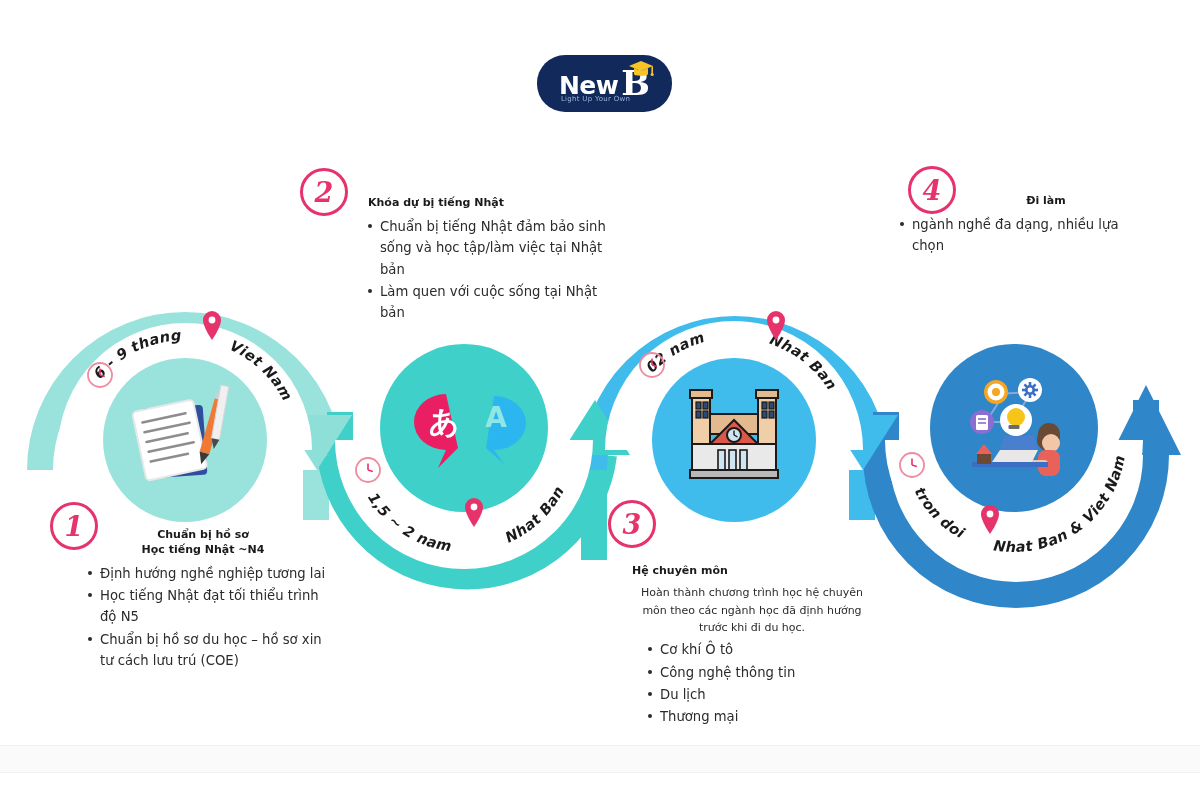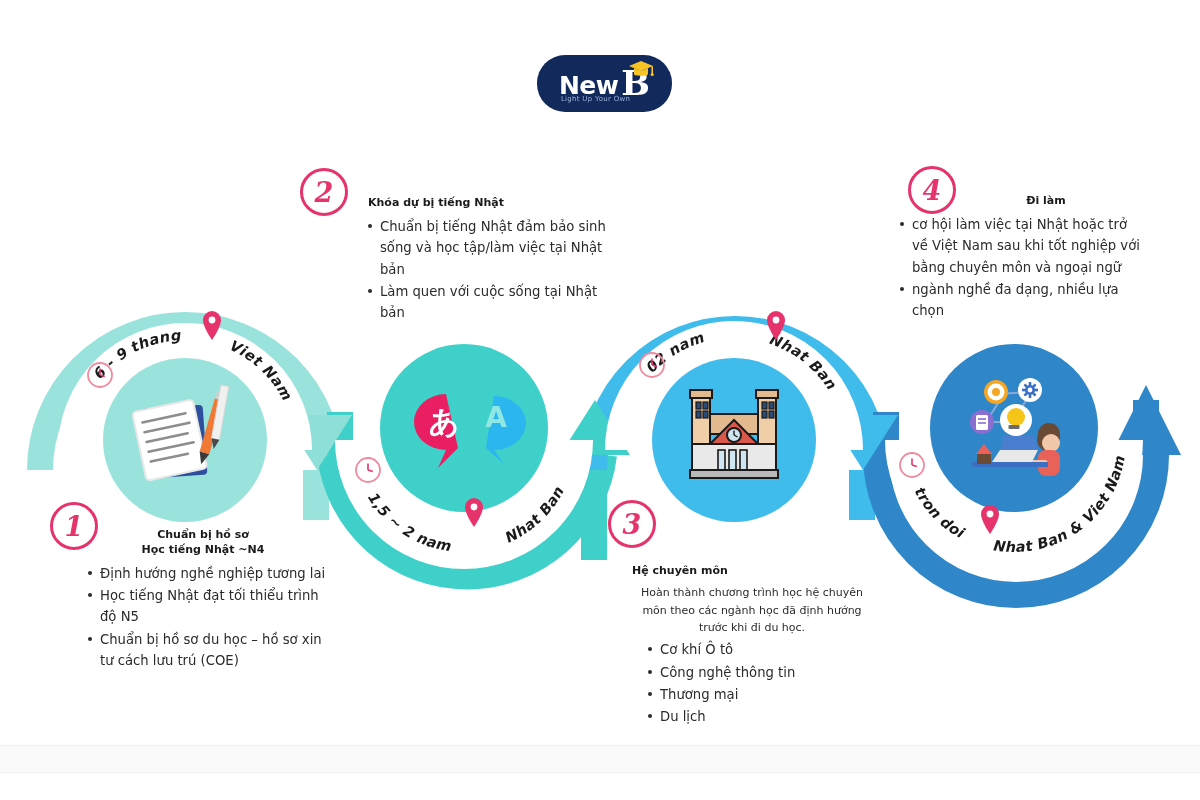--- a/index.html
+++ b/index.html
@@ -337,27 +337,26 @@
       <li>Làm quen với cuộc sống tại Nhật bản</li>
     </ul>
   </div>
 
   <div class="block" id="b3">
     <h3>Hệ chuyên môn</h3>
     <p class="lead">Hoàn thành chương trình học hệ chuyên môn theo các ngành học đã định hướng trước khi đi du học.</p>
     <ul>
       <li>Cơ khí Ô tô</li>
       <li>Công nghệ thông tin</li>
+      <li>Du lịch</li>
       <li>Thương mại</li>
-      <li>Du lịch</li>
     </ul>
   </div>
 
   <div class="block" id="b4">
     <h3>Đi làm</h3>
     <ul>
-      <li>cơ hội làm việc tại Nhật hoặc trở về Việt Nam sau khi tốt nghiệp với bằng chuyên môn và ngoại ngữ</li>
       <li>ngành nghề đa dạng, nhiều lựa chọn</li>
     </ul>
   </div>
 
   <div class="bottom-band"></div>
 </div>
 
 </body></html>

